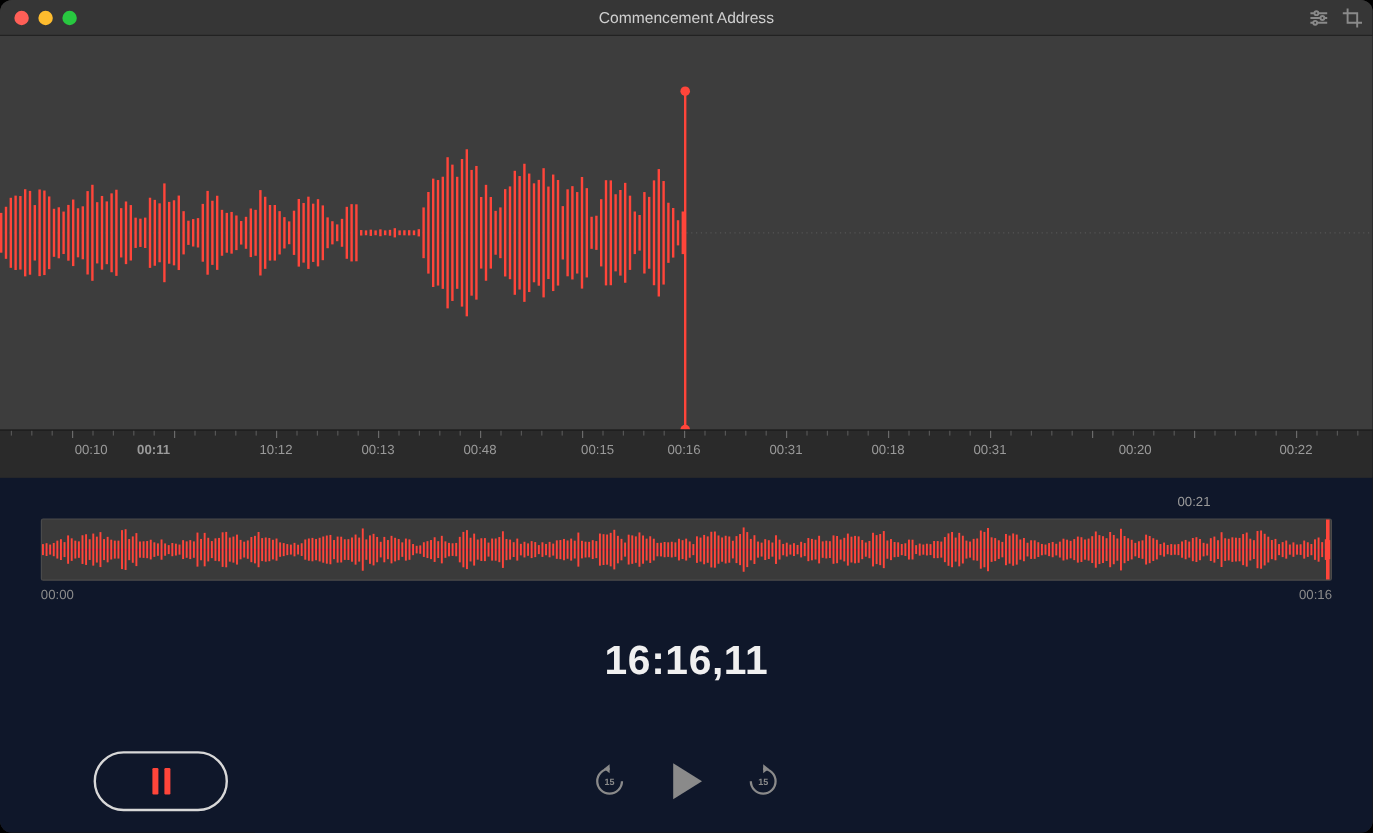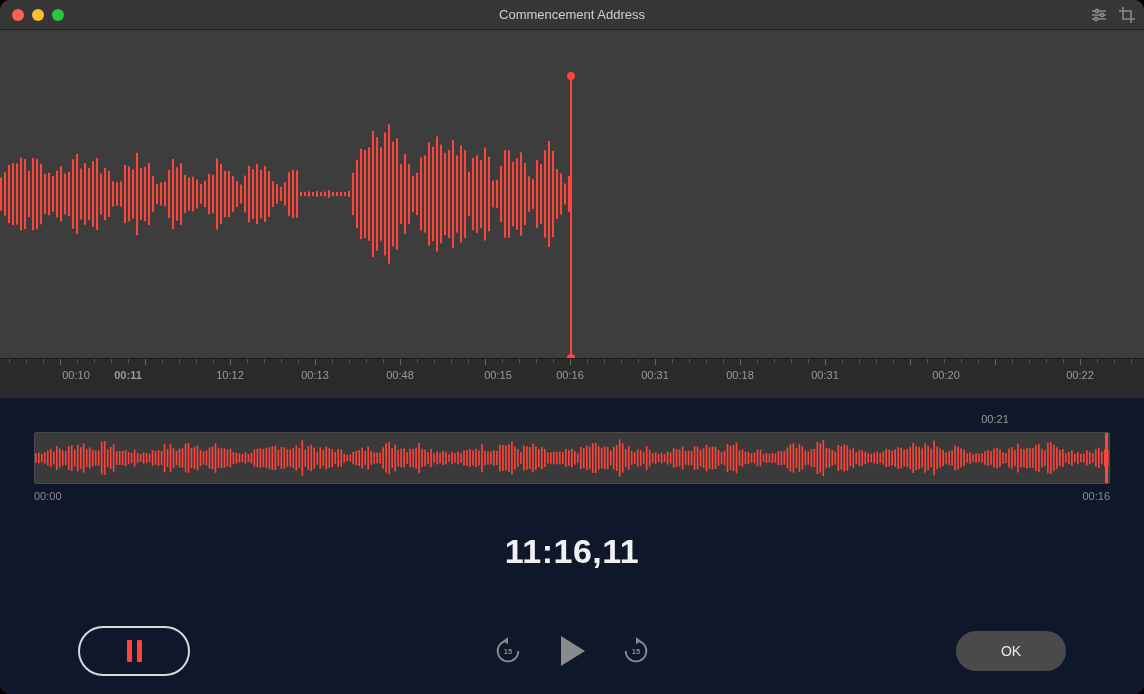--- a/index.html
+++ b/index.html
@@ -752,21 +752,21 @@
           <rect x="1071" y="17.03039027326728" width="1.6" height="17.939219453465437" fill="#ff453a"></rect>
           <rect x="1074" y="17.767335236680218" width="1.6" height="16.46532952663956" fill="#ff453a"></rect>
         </svg>
       <div class="overview-playhead"></div>
     </div>
     <div class="overview-labels">
       <span>00:00</span>
       <span>00:16</span>
     </div>
 
-    <div class="timecode">11:16,11</div>
+    <div class="timecode">16:16,11</div>
 
     <div class="controls">
       <button class="pause-btn">
         <span class="pause-bars">
             <span></span>
             <span></span>
           </span>
       </button>
 
       <div class="center-controls">
@@ -784,17 +784,16 @@
         </div>
         <div class="skip-btn">
           <svg viewBox="0 0 32 32">
             <path d="M16 5 A11 11 0 1 1 5 16" fill="none" stroke="#8a8a8a" stroke-width="2"></path>
             <polygon points="16,1 16,9 21,5" fill="#8a8a8a"></polygon>
             <text x="16" y="19" text-anchor="middle" class="skip-label">15</text>
           </svg>
         </div>
       </div>
 
-      <button class="ok-btn">OK</button>
     </div>
   </div>
 
 </div>
 
 </body></html>

